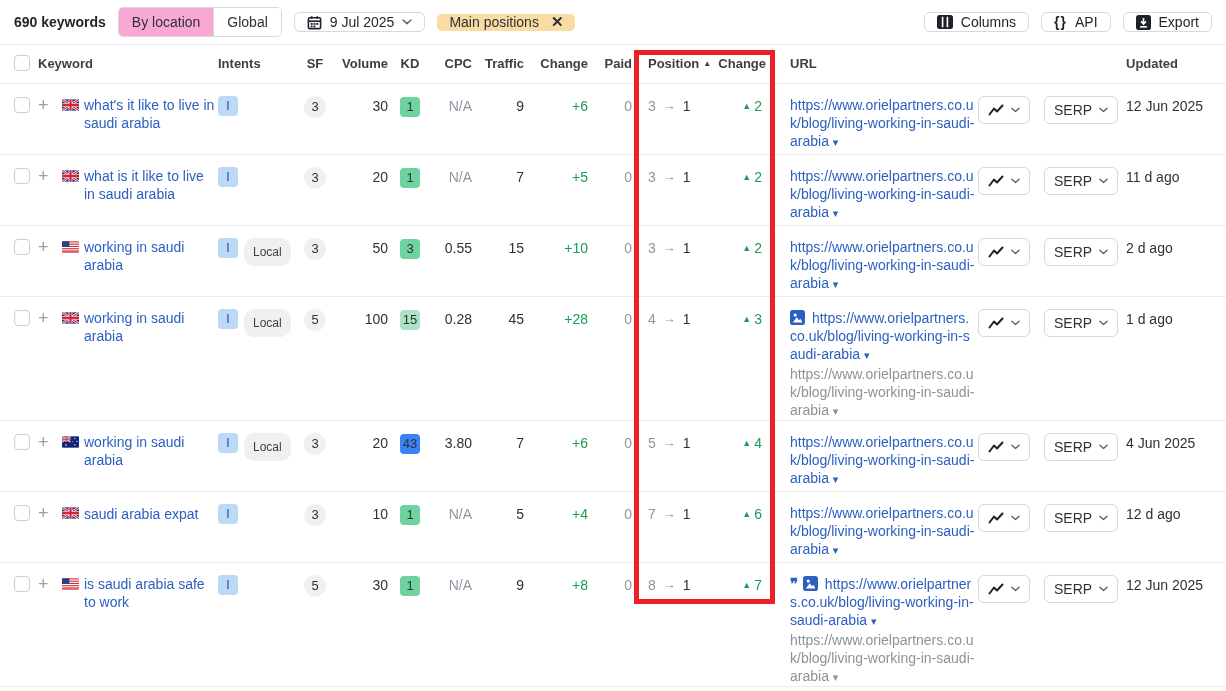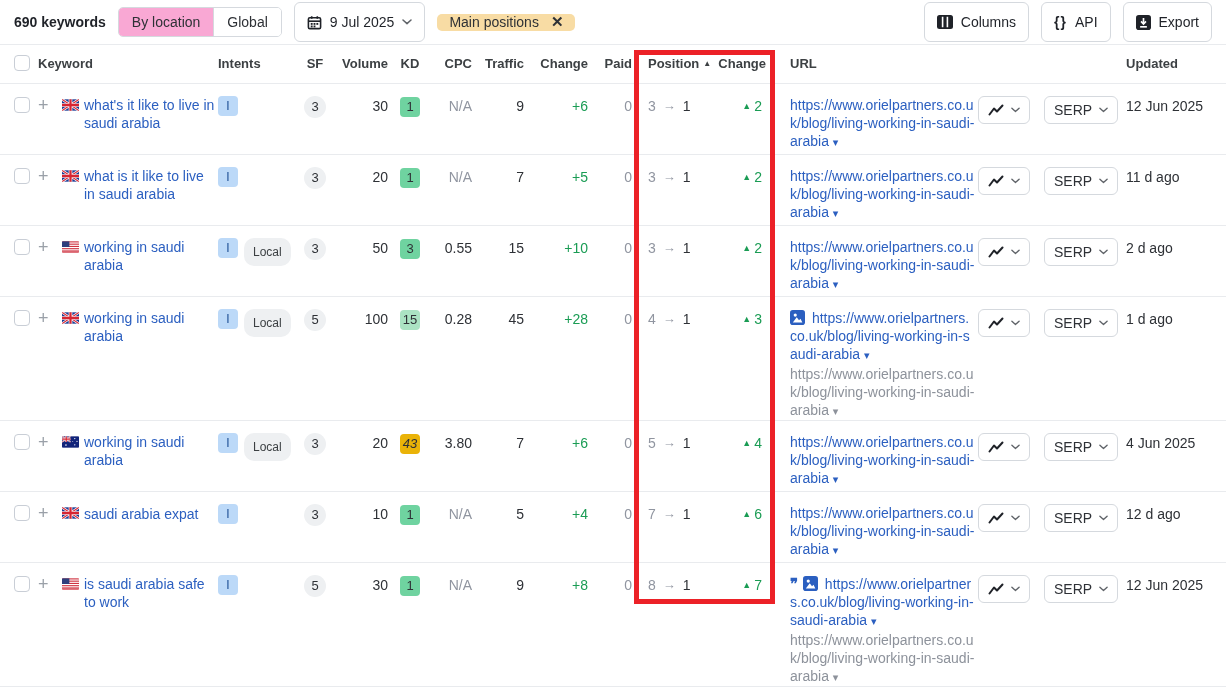--- a/index.html
+++ b/index.html
@@ -7,21 +7,21 @@
   body { font-family:"Liberation Sans", sans-serif; color:#2e3136; }
   .app { position:relative; width:1226px; height:691px; overflow:hidden; background:#fff; }
 
   
   .toolbar { display:flex; align-items:center; gap:12px; padding:0 14px; height:45px; border-bottom:1px solid #e9ebee; }
   .kw-count { font-weight:bold; font-size:14px; color:#1f2228; white-space:nowrap; }
   .segmented { display:flex; border:1px solid #d5d9de; border-radius:5px; overflow:hidden; }
   .seg { padding:6px 13px; font-size:14px; background:#fff; border:none; color:#2e3136; cursor:pointer; font-family:inherit; }
   .seg.active { background:#f9a8d4; }
   .seg + .seg { border-left:1px solid #d5d9de; }
-  .btn { display:inline-flex; align-items:center; gap:8px; border:1px solid #d5d9de; background:#fff; border-radius:6px; padding:0 12px; height:40px; font-size:14px; color:#1f2228; cursor:pointer; font-family:inherit; white-space:nowrap; }
+  .btn { display:inline-flex; align-items:center; gap:8px; border:1px solid #d5d9de; background:#fff; border-radius:6px; padding:0 12px; height:20px; font-size:14px; color:#1f2228; cursor:pointer; font-family:inherit; white-space:nowrap; }
   .chip { display:inline-flex; align-items:center; gap:12px; background:#f8dca4; border-radius:5px; padding:0 12px; height:17px; font-size:14px; cursor:pointer; }
   .chip-x { font-weight:bold; font-size:15px; cursor:pointer; }
   .spacer { flex:1; }
   .api-glyph { font-weight:bold; font-size:14px; letter-spacing:1px; }
 
   
   .grid { display:grid; grid-template-columns:24px 24px 22px 134px 78px 38px 54px 44px 40px 52px 64px 44px 86px 48px 24px 188px 56px 66px 106px; align-items:start; }
   .thead { padding-left:14px; height:39px; align-items:center; border-bottom:1px solid #e9ebee; font-size:13px; font-weight:bold; color:#3c4043; }
   .th { line-height:16px; cursor:pointer; }
   .t-right { text-align:right; }
@@ -38,21 +38,21 @@
   .intents { white-space:nowrap; padding-top:0; }
   .badge-intent { display:inline-flex; width:20px; height:20px; align-items:center; justify-content:center; background:#bcd9f8; color:#1d4e94; border-radius:4px; font-size:12px; vertical-align:top; }
   .badge-local { display:inline-flex; height:28px; align-items:center; padding:0 9px; background:#eef0f2; color:#3c4043; border-radius:10px; font-size:12px; margin-left:6px; vertical-align:top; }
   .sf-cell { text-align:center; }
   .sf-circle { display:inline-flex; width:22px; height:22px; border-radius:50%; background:#eef0f2; align-items:center; justify-content:center; font-size:13px; color:#2e3136; margin-top:-1px; }
   .num { text-align:right; }
   .kd-cell { text-align:center; }
   .kd-badge { display:inline-flex; min-width:20px; height:20px; padding:0 3px; border-radius:4px; align-items:center; justify-content:center; font-size:13px; color:#2e3136; }
   .kd-green { background:#6fd3a0; }
   .kd-green-light { background:#abe3c3; }
-  .kd-yellow { background:#eab308;font-style:italic; }
+  .kd-yellow { background:#3b82f6; }
   .green { color:#1a9c54; }
   .muted { color:#9095a0; }
   .position { padding-left:16px; display:flex; gap:7px; }
   .arrow { font-size:13px; }
   .poschange { display:flex; justify-content:flex-end; align-items:center; gap:3px; color:#1a9c54; padding-right:4px; }
   .tri { font-size:9px; }
   .urlcell { line-height:18px; padding-right:2px; }
   .url-link { color:#2b5fc0; text-decoration:none; word-break:break-all; cursor:pointer; }
   .url-secondary { color:#8d929b; word-break:break-all; cursor:pointer; margin-top:1px; }
   .caret { font-size:11px; }

